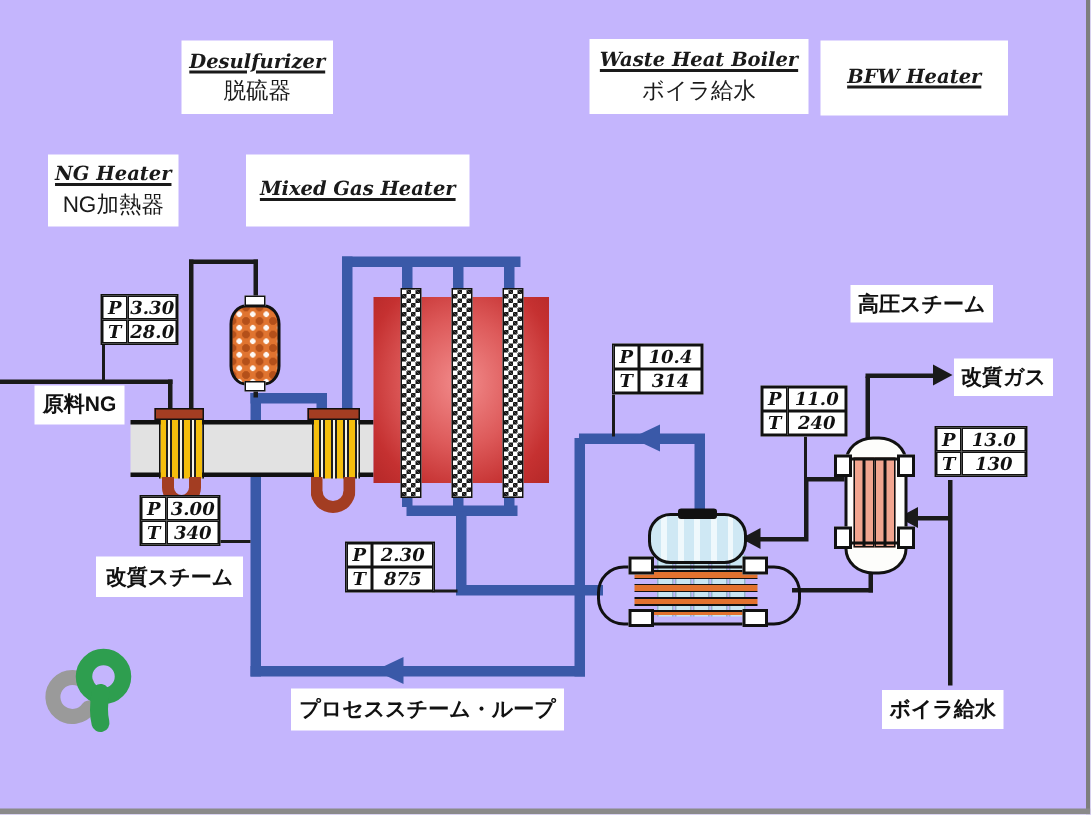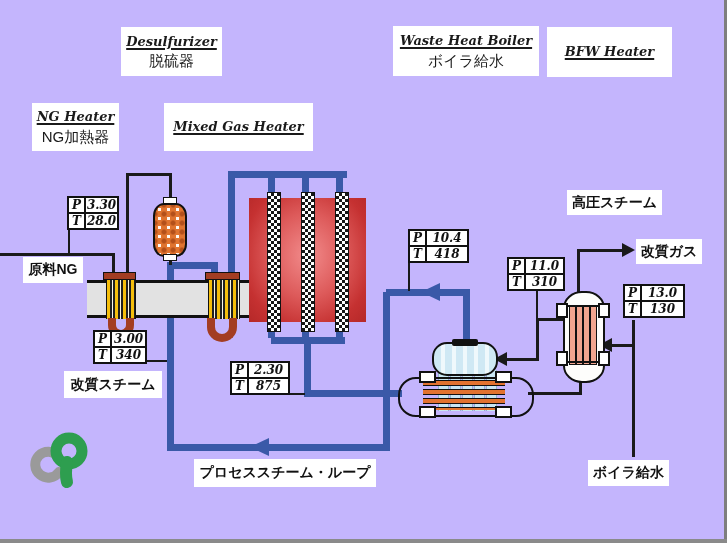--- a/index.html
+++ b/index.html
@@ -189,27 +189,27 @@
   <div class="ptable" style="left:230px;top:361px;width:58px">
     <div class="pt-c">P</div>
     <div class="pt-c">2.30</div>
     <div class="pt-c">T</div>
     <div class="pt-c">875</div>
   </div>
   <div class="ptable" style="left:408px;top:229px;width:59px">
     <div class="pt-c">P</div>
     <div class="pt-c">10.4</div>
     <div class="pt-c">T</div>
-    <div class="pt-c">418</div>
+    <div class="pt-c">314</div>
   </div>
   <div class="ptable" style="left:507px;top:257px;width:56px">
     <div class="pt-c">P</div>
     <div class="pt-c">11.0</div>
     <div class="pt-c">T</div>
-    <div class="pt-c">310</div>
+    <div class="pt-c">240</div>
   </div>
   <div class="ptable" style="left:623px;top:284px;width:60px">
     <div class="pt-c">P</div>
     <div class="pt-c">13.0</div>
     <div class="pt-c">T</div>
     <div class="pt-c">130</div>
   </div>
 
   <svg class="abs" style="left:30px;top:424px" width="62" height="70" viewBox="0 0 62 70">
     <path d="M 28 32 A 13 13 0 1 0 29 48" stroke="#9A9A9A" stroke-width="10" fill="none" stroke-linecap="round"></path>

